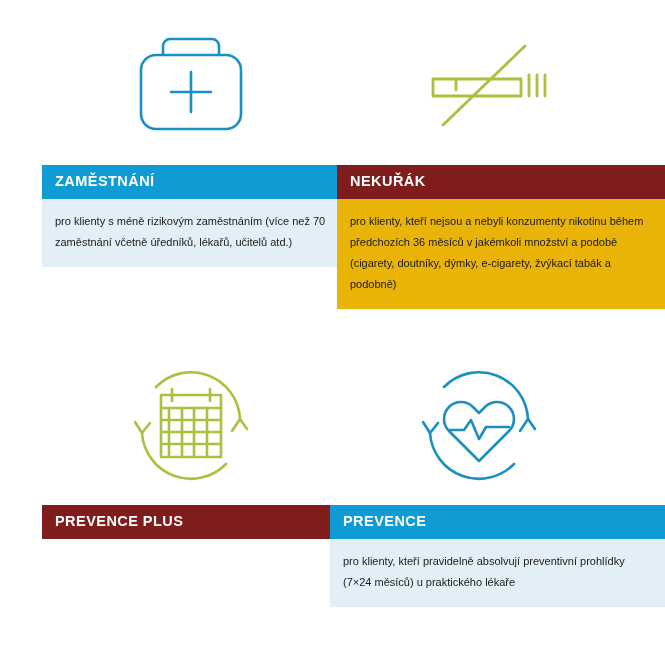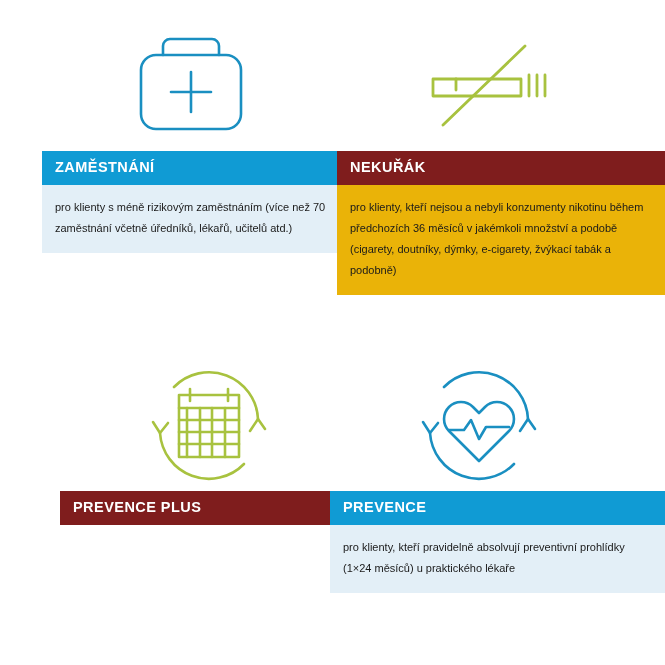--- a/index.html
+++ b/index.html
@@ -19,36 +19,37 @@
     height: 665px;
   }
 
   
   .quad {
     position: absolute;
     width: 297px;
   }
   .q-tl { left: 42px;  top: 18px;  }
   .q-tr { left: 337px; top: 18px;  }
-  .q-bl { left: 60px;  top: 358px; }
+  .q-bl { left: 42px;  top: 358px; }
   .q-br { left: 330px; top: 358px; }
 
   
   .icon-wrap {
     height: 133px;
     display: flex;
     align-items: center;
     justify-content: center;
   }
   .icon-wrap svg { display: block; }
 
   
   .card {
     width: 336px;
     overflow: hidden;
+    margin-top: 14px;
   }
   .card-header {
     padding: 9px 13px 10px 13px;
     color: #ffffff;
     font-size: 14.5px;
     font-weight: bold;
     letter-spacing: 0.45px;
     line-height: 1;
   }
   .card-body {
@@ -137,17 +138,17 @@
         <polyline points="7,57 14,68 22,58"></polyline>
         <polyline points="104,66 112,54 119,64"></polyline>
 
         <path d="M63 96 L33 66 a17 17 0 0 1 0 -24 a17 17 0 0 1 24 0 l6 6 l6 -6 a17 17 0 0 1 24 0 a17 17 0 0 1 0 24 L63 96 Z"></path>
 
         <polyline points="33,65 48,65 55,55 63,74 70,62 93,62"></polyline>
       </svg>
     </div>
     <div class="card theme-blue">
       <div class="card-header">PREVENCE</div>
-      <div class="card-body">pro klienty, kteří pravidelně absolvují preventivní prohlídky (1×24 měsíců) u praktického lékaře</div>
+      <div class="card-body">pro klienty, kteří pravidelně absolvují preventivní prohlídky (7×24 měsíců) u praktického lékaře</div>
     </div>
   </div>
 
 </div>
 
 </body></html>

